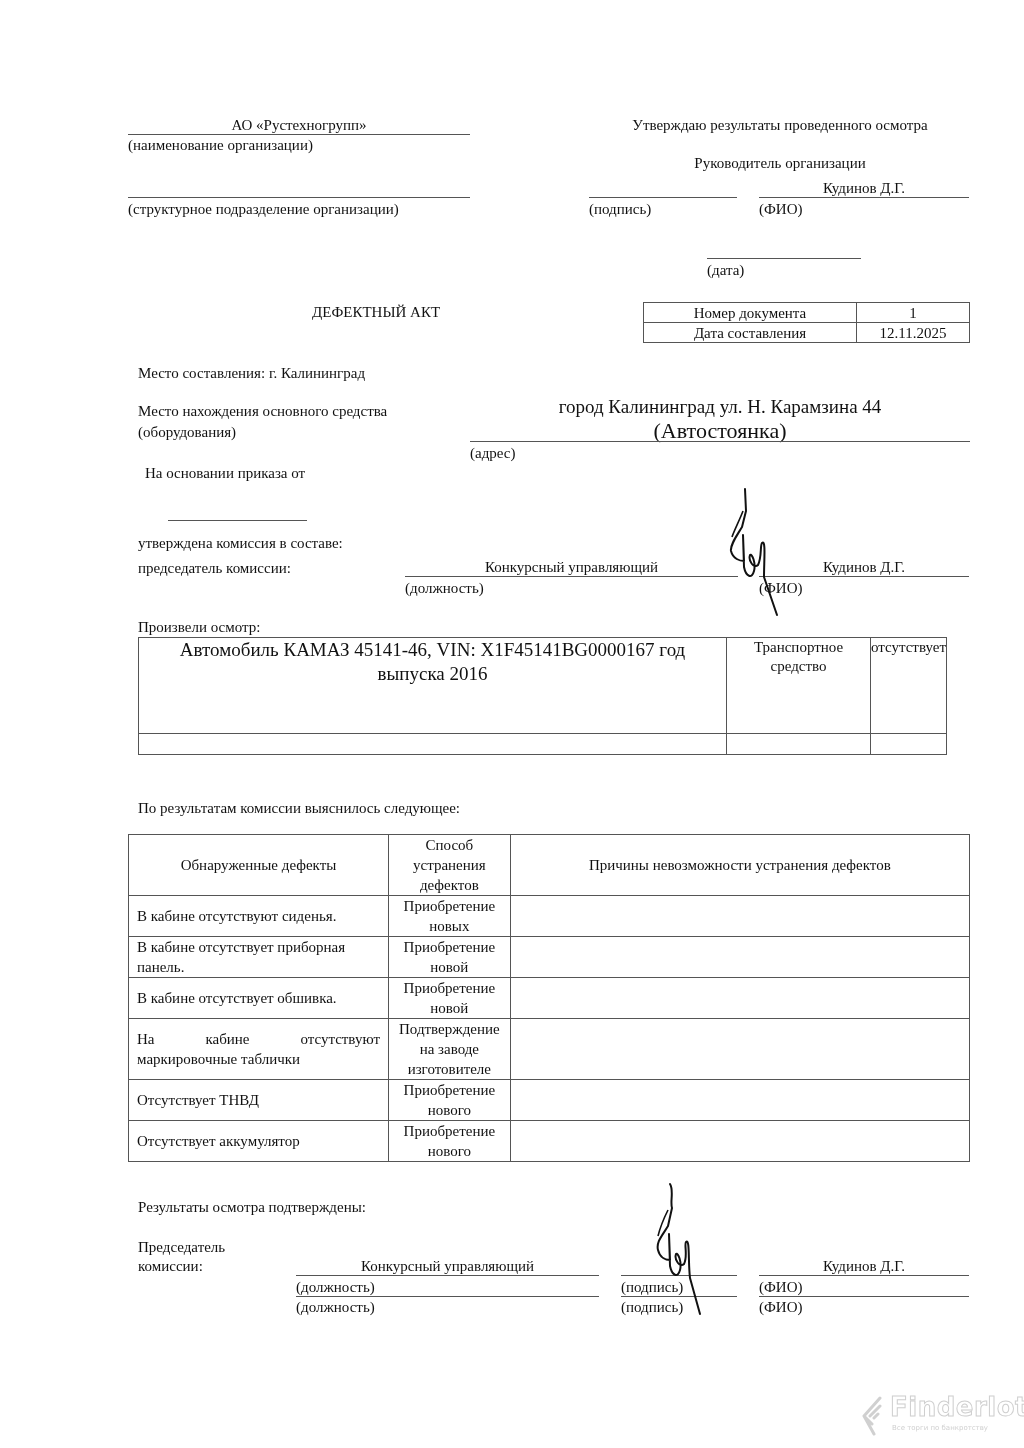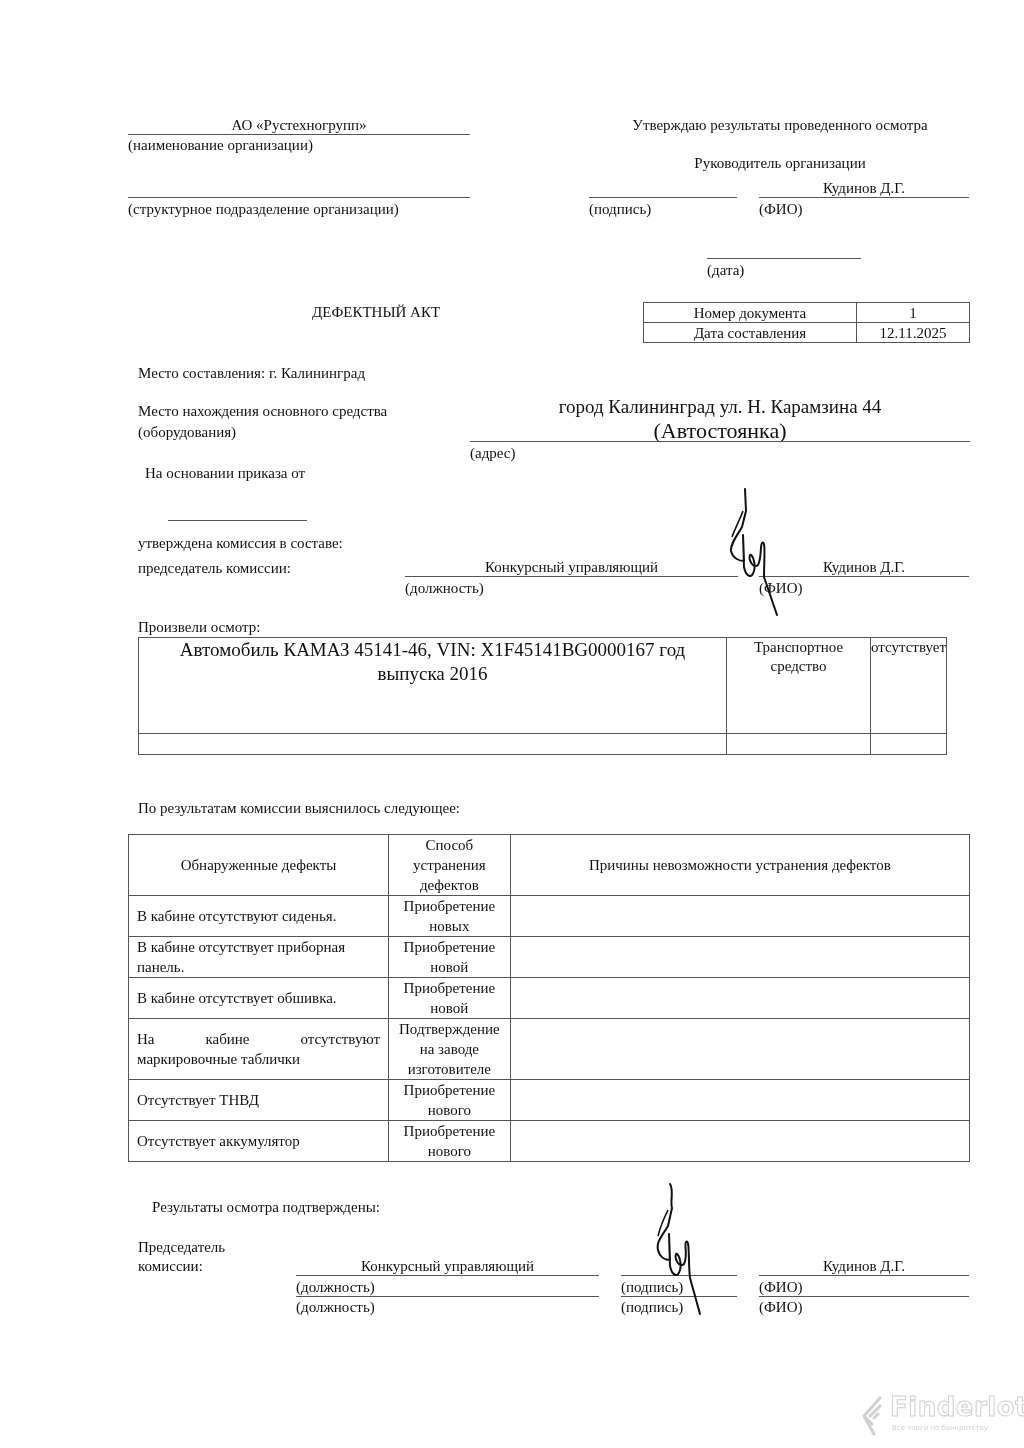--- a/index.html
+++ b/index.html
@@ -140,21 +140,21 @@
     <td></td>
   </tr>
   <tr style="height:40px;">
     <td>Отсутствует аккумулятор</td>
     <td class="method">Приобретение нового</td>
     <td></td>
   </tr>
 </tbody>
   </table>
 
-<div class="abs" style="left:152px; top:1199px;">Результаты осмотра подтверждены:</div>
+<div class="abs" style="left:138px; top:1199px;">Результаты осмотра подтверждены:</div>
 <div class="abs" style="left:138px; top:1239px;">Председатель</div>
 <div class="abs" style="left:138px; top:1258px;">комиссии:</div>
 
 <div class="abs center" style="left:296px; width:303px; top:1258px;">Конкурсный управляющий</div>
 <div class="line" style="left:296px; width:303px; top:1275px;"></div>
 <div class="cap" style="left:296px; width:303px; top:1279px;">(должность)</div>
 <div class="line" style="left:296px; width:303px; top:1296px;"></div>
 <div class="cap" style="left:296px; width:303px; top:1299px;">(должность)</div>
 
 <div class="line" style="left:621px; width:116px; top:1275px;"></div>

